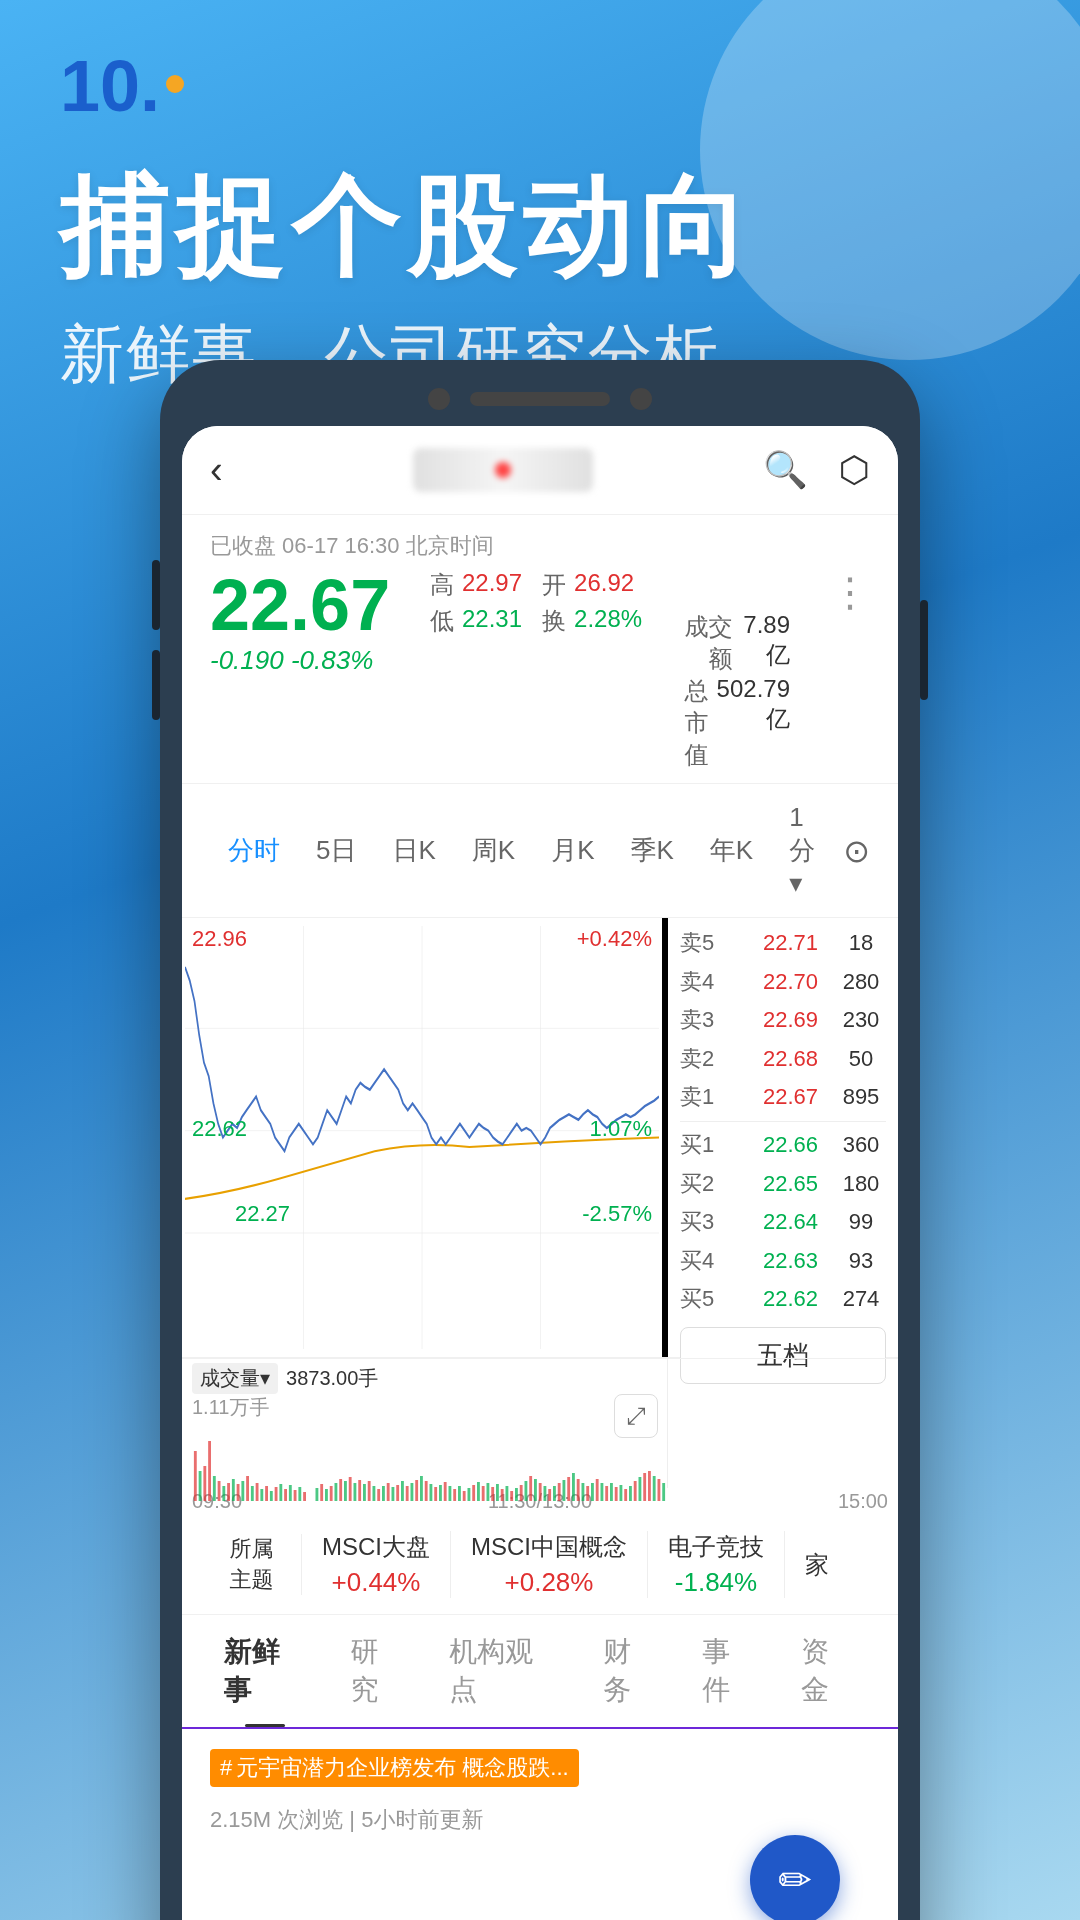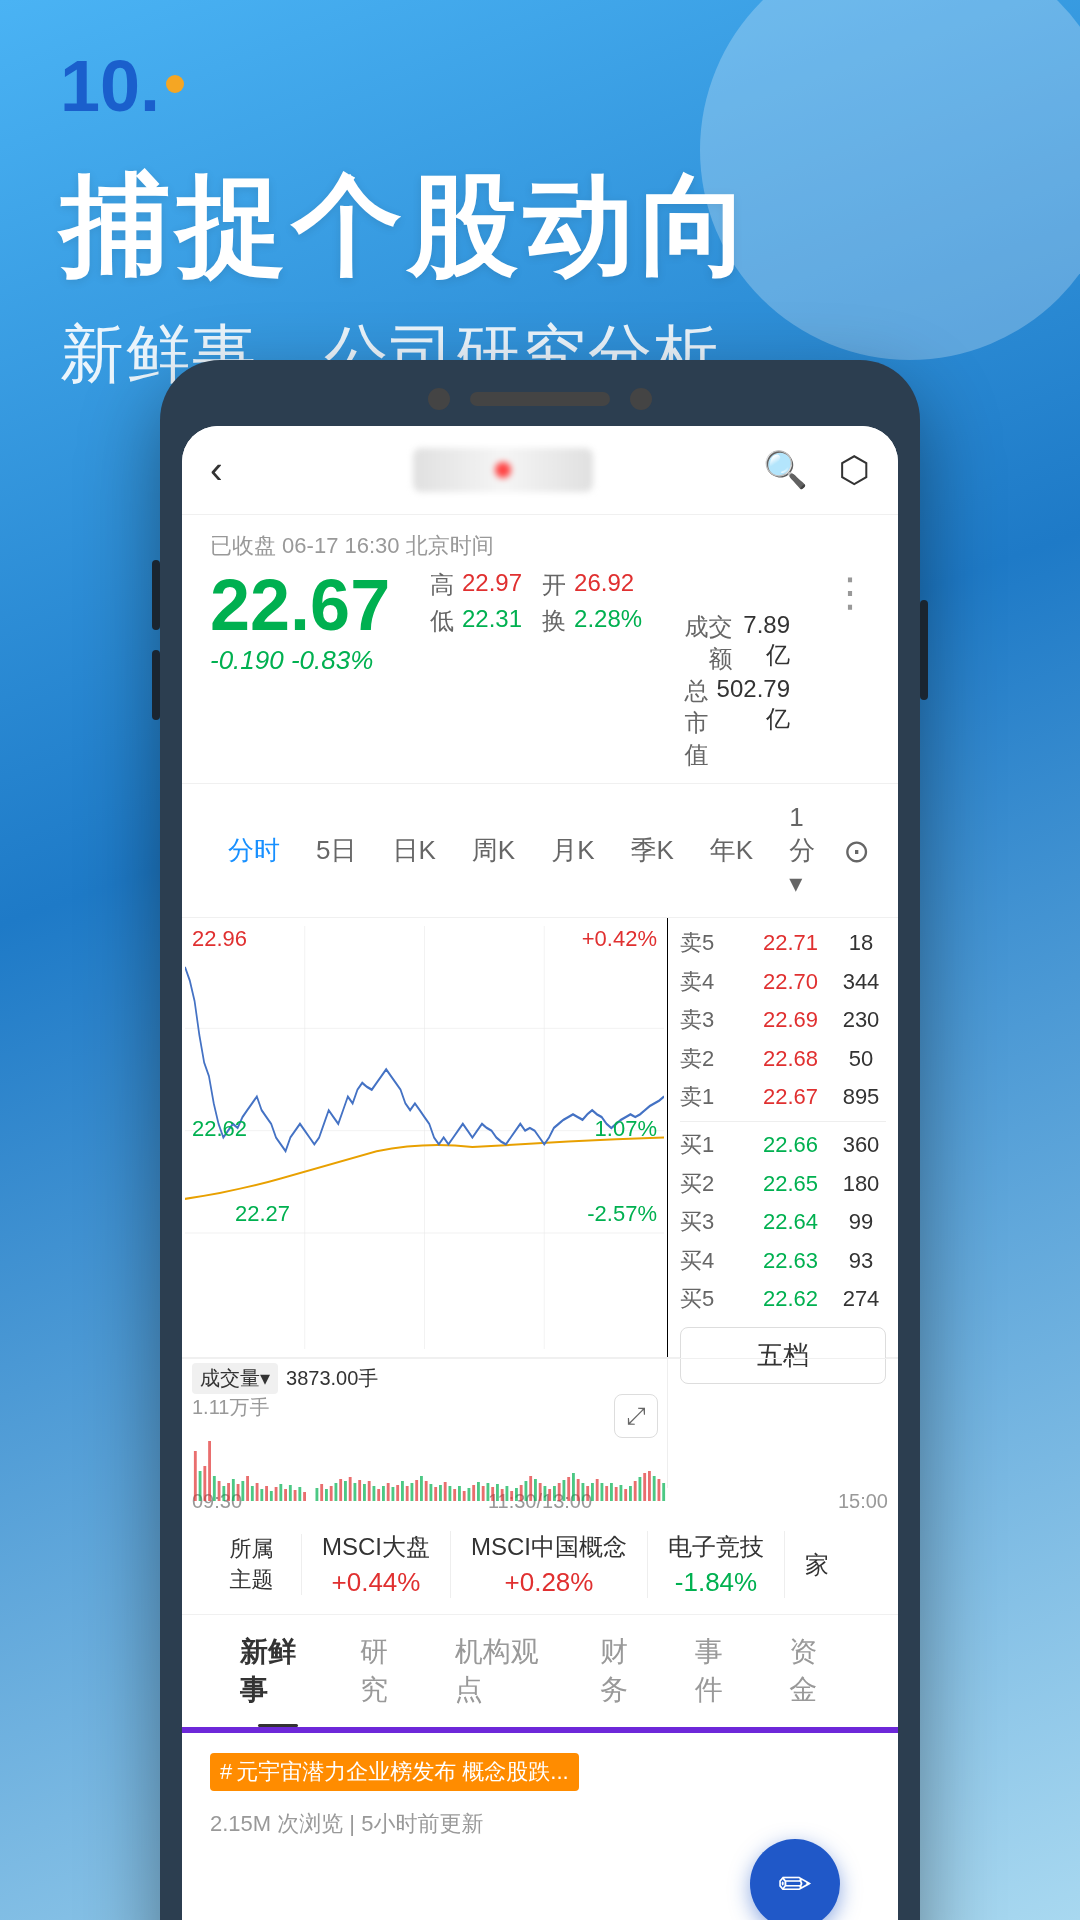--- a/index.html
+++ b/index.html
@@ -287,21 +287,21 @@
     
     .chart-area {
       display: flex;
       height: 440px;
       border-bottom: 1px solid #f0f0f0;
     }
     .main-chart {
       flex: 1;
       position: relative;
       padding: 8px 3px;
-      border-right: 1px solid #000000;
+      border-right: 6px solid #000000;
     }
     .chart-label-top-left {
       position: absolute;
       top: 8px;
       left: 10px;
       font-size: 22px;
       color: #e03030;
     }
     .chart-label-top-right {
       position: absolute;
@@ -487,22 +487,22 @@
     .theme-pct-green {
       font-size: 26px;
       color: #00b050;
       display: block;
       margin-top: 4px;
     }
 
     
     .news-tabs {
       display: flex;
-      padding: 0 36px;
-      border-bottom: 6px solid #6d28d9;
+      padding: 0 20px;
+      border-bottom: 2px solid #6d28d9;
       background: white;
     }
     .news-tab {
       padding: 18px 22px;
       font-size: 28px;
       color: #999;
       cursor: pointer;
       position: relative;
     }
     .news-tab.active {
@@ -680,21 +680,21 @@
 
         <div class="order-book">
           <div class="order-row">
             <span class="order-label">卖5</span>
             <span class="order-price-red">22.71</span>
             <span class="order-qty">18</span>
           </div>
           <div class="order-row">
             <span class="order-label">卖4</span>
             <span class="order-price-red">22.70</span>
-            <span class="order-qty">344</span>
+            <span class="order-qty">280</span>
           </div>
           <div class="order-row">
             <span class="order-label">卖3</span>
             <span class="order-price-red">22.69</span>
             <span class="order-qty">230</span>
           </div>
           <div class="order-row">
             <span class="order-label">卖2</span>
             <span class="order-price-red">22.68</span>
             <span class="order-qty">50</span>

